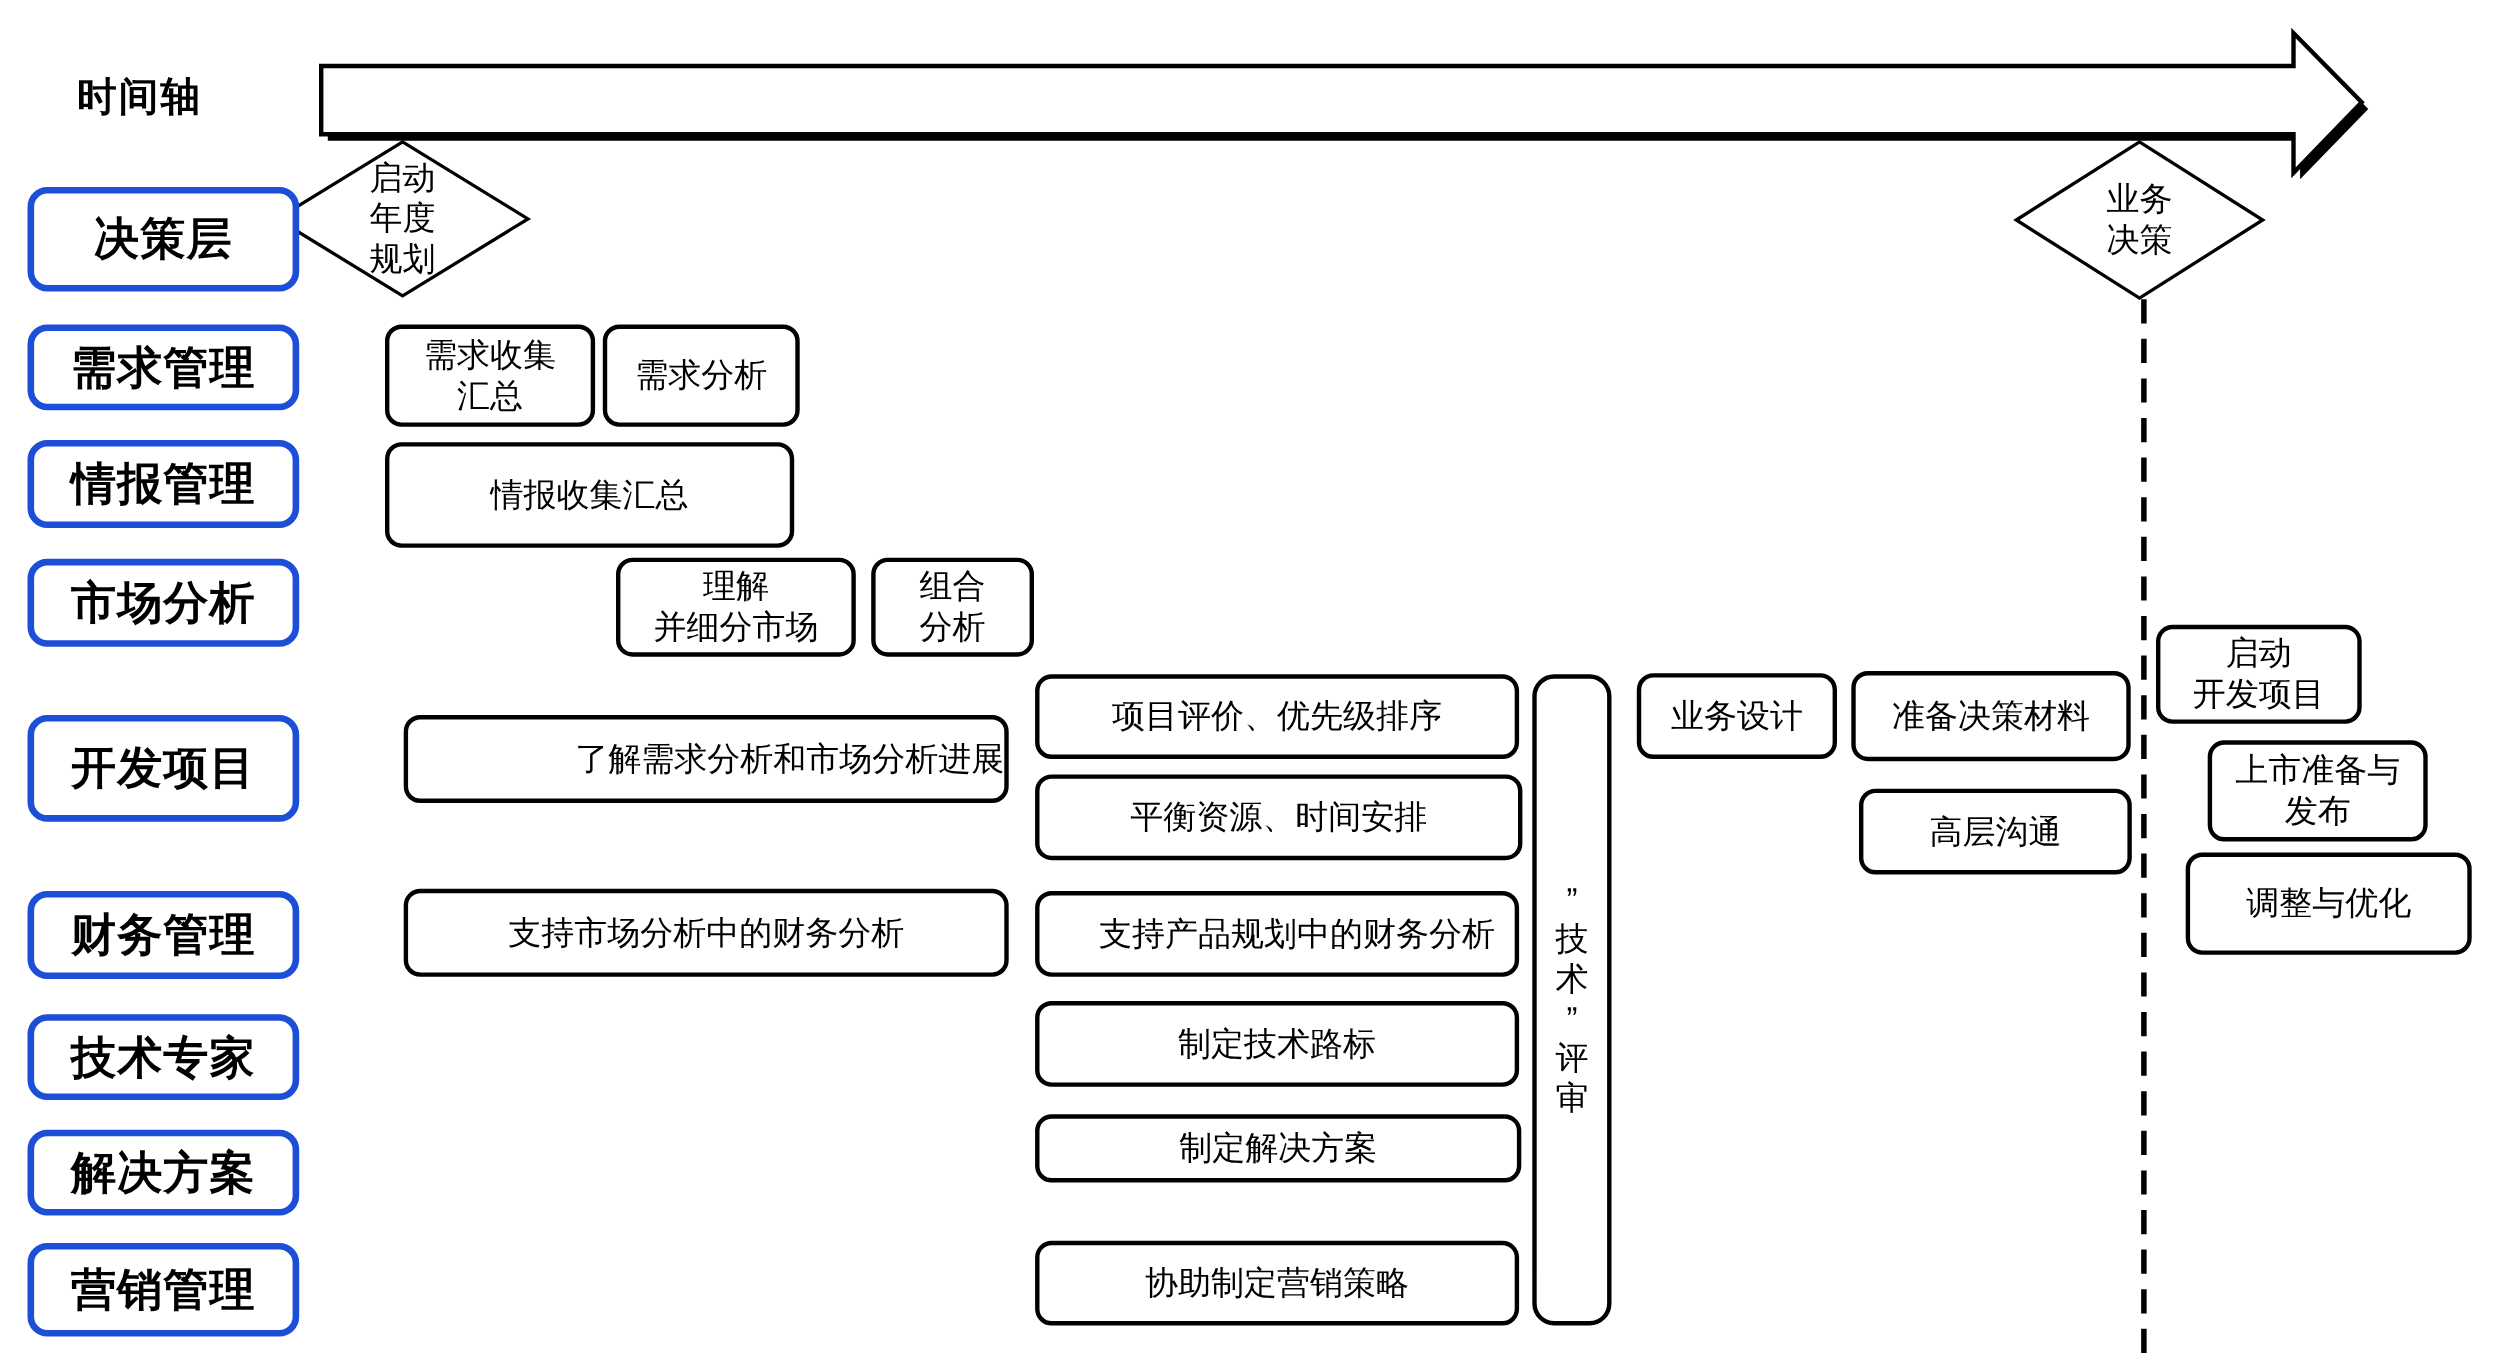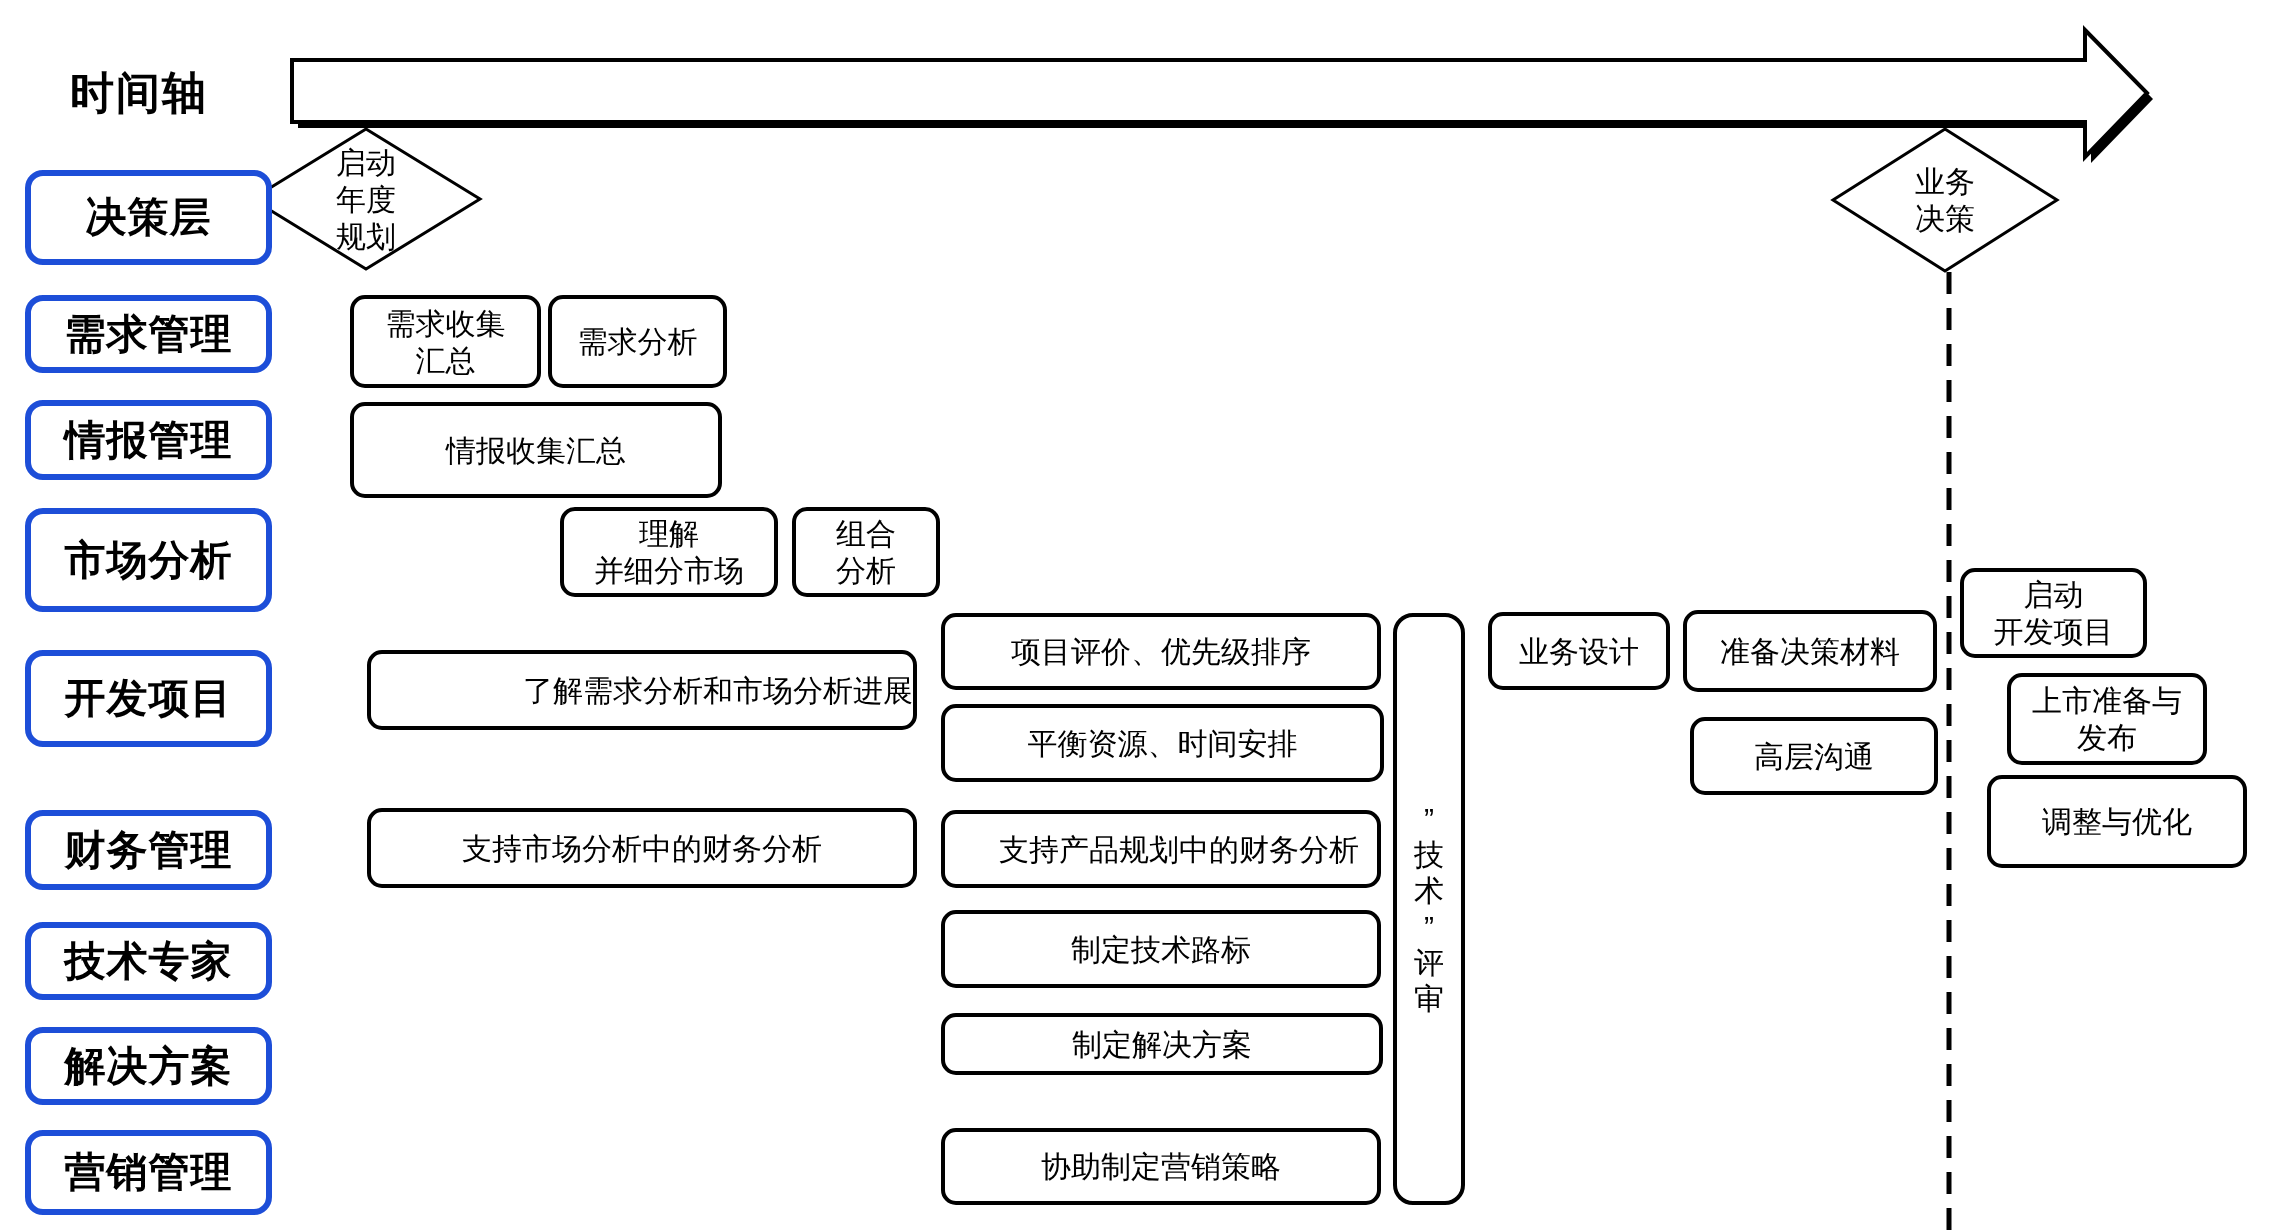--- a/index.html
+++ b/index.html
@@ -7,21 +7,21 @@
     position:relative;
     width:2278px;height:1232px;
     background:#ffffff;
     font-family:"Liberation Sans","DejaVu Sans",sans-serif;
     color:#000;
     overflow:hidden;
   }
   #shapes-layer{position:absolute;left:0;top:0;width:2278px;height:1232px;}
   .title-label{
     position:absolute;left:70px;top:64px;
-    font-size:44px;font-weight:700;letter-spacing:2px;
+    font-size:36px;font-weight:700;letter-spacing:2px;
   }
   .role-box{
     position:absolute;
     background:#fff;border:6px solid #1d4ed8;border-radius:18px;
     display:flex;align-items:center;justify-content:center;
     font-size:41px;font-weight:700;letter-spacing:1px;
     box-sizing:border-box;
   }
   .activity-box{
     position:absolute;
@@ -66,21 +66,21 @@
       </div>
       <div class="role-box" style="left: 25px; top: 170px; width: 247px; height: 95px;">
         <div>决策层</div>
       </div>
       <div class="role-box" style="left: 25px; top: 295px; width: 247px; height: 78px;">
         <div>需求管理</div>
       </div>
       <div class="role-box" style="left: 25px; top: 400px; width: 247px; height: 80px;">
         <div>情报管理</div>
       </div>
-      <div class="role-box" style="left: 25px; top: 508px; width: 247px; height: 104px;">
+      <div class="role-box" style="left: 25px; top: 508px; width: 247px; height: 80px;">
         <div>市场分析</div>
       </div>
       <div class="role-box" style="left: 25px; top: 650px; width: 247px; height: 97px;">
         <div>开发项目</div>
       </div>
       <div class="role-box" style="left: 25px; top: 810px; width: 247px; height: 80px;">
         <div>财务管理</div>
       </div>
       <div class="role-box" style="left: 25px; top: 922px; width: 247px; height: 78px;">
         <div>技术专家</div>

